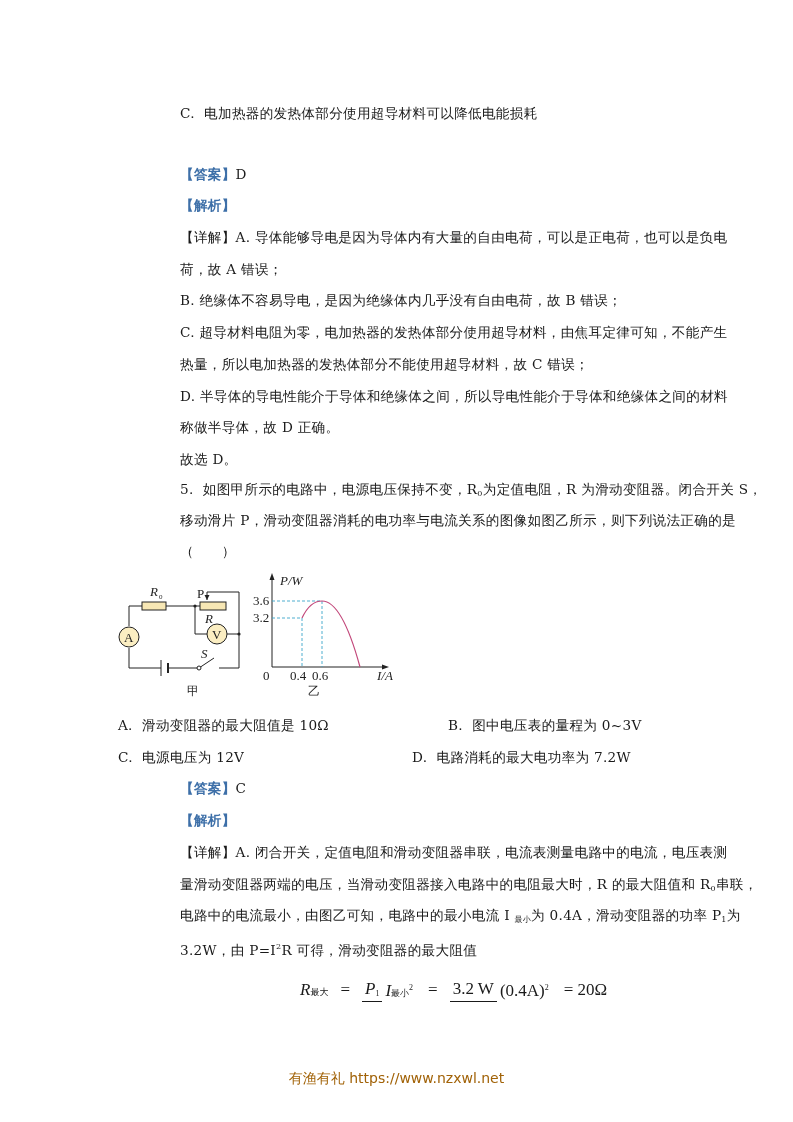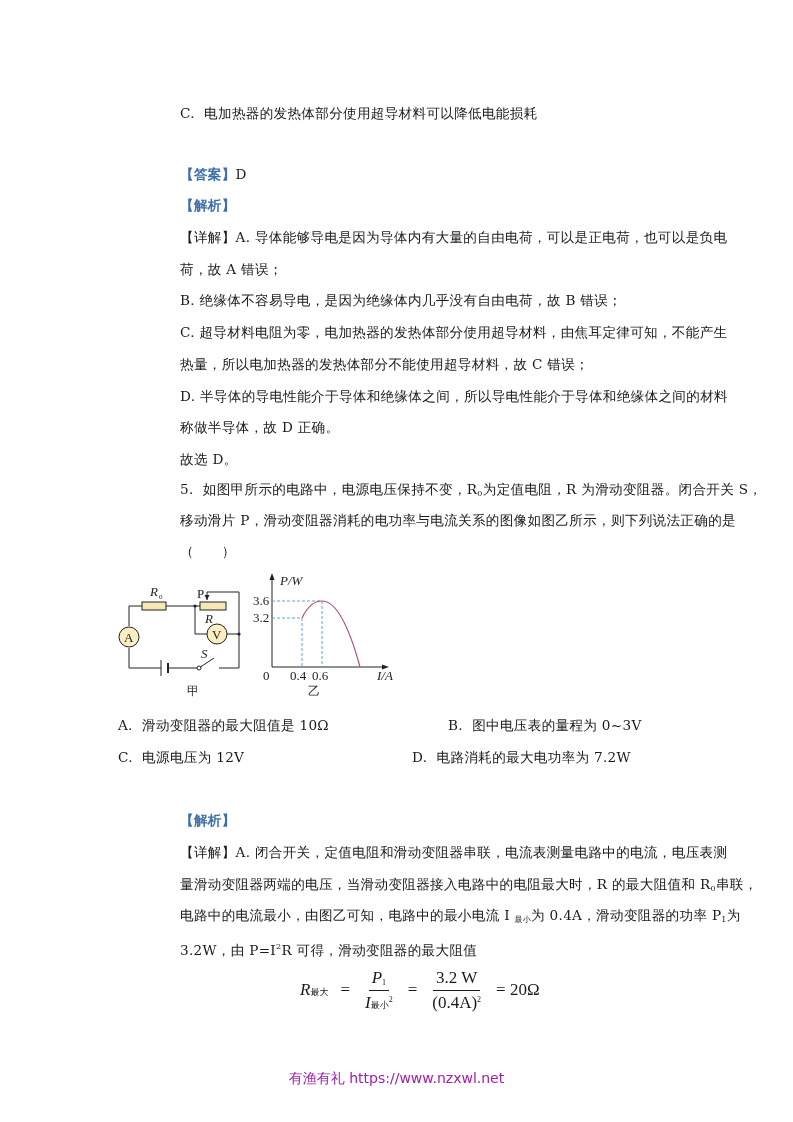--- a/index.html
+++ b/index.html
@@ -19,28 +19,28 @@
   .tag-dark { color: #1a1a1a; }
   .opt { position: absolute; font-size: 13.6px; line-height: 18px; white-space: nowrap; letter-spacing: 0.3px; }
   .sub { font-size: 8px; vertical-align: -2px; }
   .sup { font-size: 8px; vertical-align: 6px; }
   .figure { position: absolute; }
   .formula {
     position: absolute; left: 300px; top: 960px; height: 60px;
     font-family: "Liberation Serif", "DejaVu Serif", serif; font-size: 17px;
     display: flex; align-items: center; gap: 12px;
   }
-  .frac { display: inline-flex; flex-direction: column; align-items: center; }
+  .frac { display: inline-flex; align-items: center; }
   .frac .num { padding: 0 3px 2px 3px; border-bottom: 1px solid #1a1a1a; }
   .frac .den { padding: 2px 3px 0 3px; }
   .it { font-style: italic; }
   .smallcn { font-size: 9px; font-style: normal; }
   .footer {
     position: absolute; top: 1070px; left: 0; width: 793px; text-align: center;
-    font-family: "DejaVu Sans", "Liberation Sans", sans-serif; font-size: 14px; color: #a21caf;
+    font-family: "DejaVu Sans", "Liberation Sans", sans-serif; font-size: 14px; color: #a16207;
   }
 </style>
 </head>
 <body>
 
 <div class="page">
 
   <div class="line" style="top:104px">
     <span>C.</span>&nbsp;&nbsp;<span>电加热器的发热体部分使用超导材料可以降低电能损耗</span>
   </div>
@@ -163,20 +163,23 @@
   <div class="opt" style="left:412px; top:716px;margin-left:36px;">
     <span>B.</span>&nbsp;&nbsp;<span>图中电压表的量程为 0~3V</span>
   </div>
   <div class="opt" style="left:118px; top:748px;">
     <span>C.</span>&nbsp;&nbsp;<span>电源电压为 12V</span>
   </div>
   <div class="opt" style="left:412px; top:748px;">
     <span>D.</span>&nbsp;&nbsp;<span>电路消耗的最大电功率为 7.2W</span>
   </div>
 
+  <div class="line" style="top:779px">
+    <span class="tag">【答案】</span><span>C</span>
+  </div>
   <div class="line" style="top:811px">
     <span class="tag">【解析】</span>
   </div>
 
   <div class="line" style="top:843px">
     <span>【详解】</span><span>A. 闭合开关，定值电阻和滑动变阻器串联，电流表测量电路中的电流，电压表测</span>
   </div>
   <div class="line" style="top:875px">
     <span>量滑动变阻器两端的电压，当滑动变阻器接入电路中的电阻最大时，R 的最大阻值和 R</span><span class="sub">0</span><span>串联，</span>
   </div>

